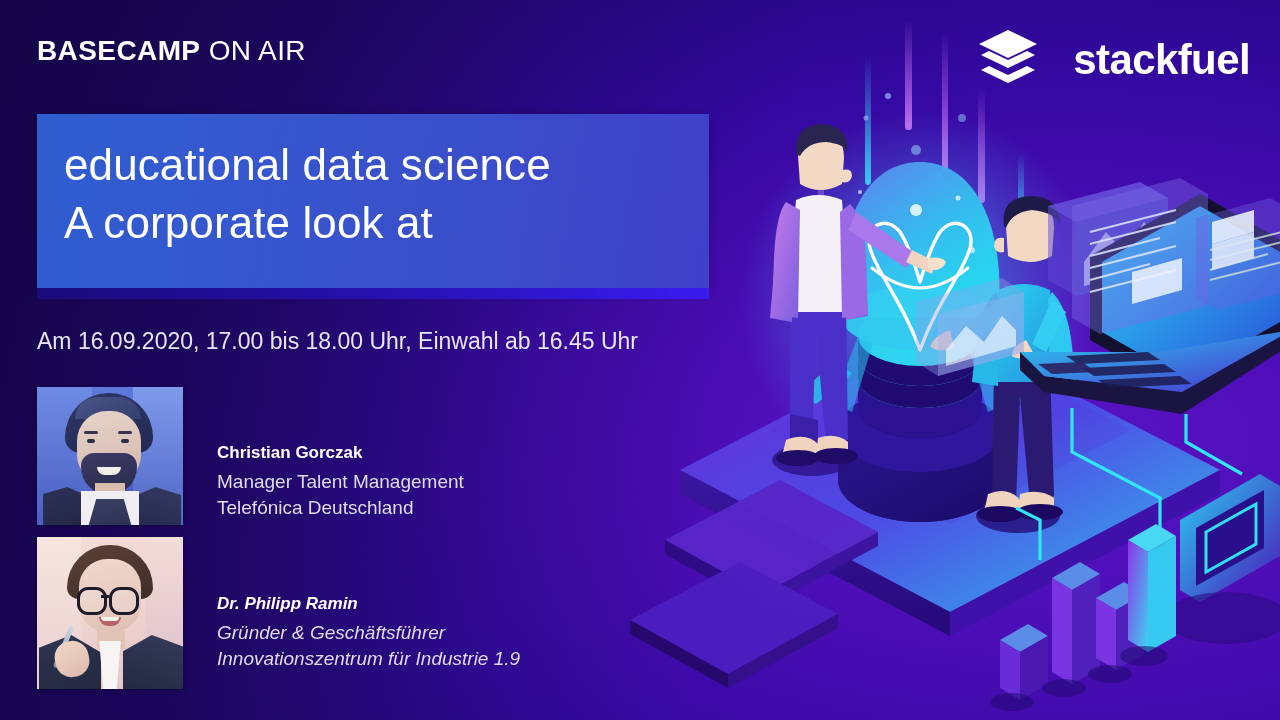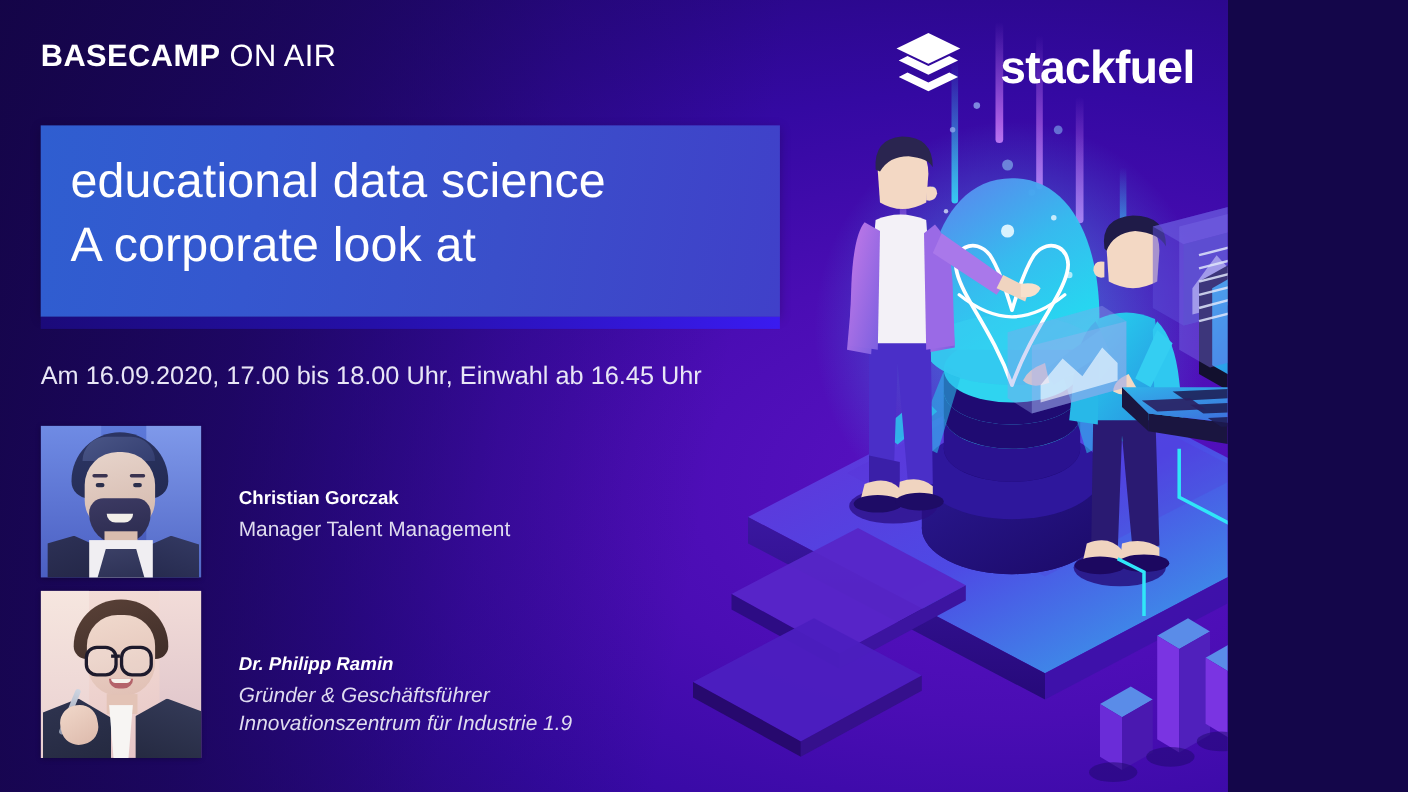--- a/index.html
+++ b/index.html
@@ -1,20 +1,20 @@
 <!DOCTYPE html>
 <html><head>
 <meta charset="utf-8">
 <style>
   html,body{margin:0;padding:0;background:#14064a;}
   body{font-family:"Liberation Sans",sans-serif;}
 
   #poster{
     position:relative;
-    width:1116px;height:720px;
+    width:1280px;height:720px;
     overflow:hidden;
     background:
       radial-gradient(120% 110% at 82% 62%, #5a12c4 0%, #4a0db4 26%, #3409a2 46%, #25077e 68%, #1b0560 86%, #160450 100%),
       linear-gradient(115deg,#1d0768 0%,#260a86 40%,#3a0cae 70%,#4d11c6 100%);
   }
   
   #poster:before{
     content:"";position:absolute;inset:0;
     background:linear-gradient(100deg, rgba(20,5,70,.92) 0%, rgba(24,6,82,.74) 22%, rgba(30,8,98,.30) 42%, rgba(0,0,0,0) 58%);
     pointer-events:none;z-index:2;
@@ -434,20 +434,21 @@
         <div class="neck"></div>
         <div class="jkt-l"></div>
           <div class="jkt-r"></div>
         <div class="shirt"></div>
         <div class="vest"></div>
       </div>
     </div>
     <div class="sp-txt">
       <div class="sp-name">Christian Gorczak</div>
       <div class="sp-role">Manager Talent Management</div>
+      <div class="sp-role">Telefónica Deutschland</div>
     </div>
   </div>
 
   <div class="speaker sp2">
     <div class="photo">
       <div class="ph-inner p2">
         <div class="bg-l"></div>
           <div class="bg-r"></div>
         <div class="hair"></div>
         <div class="face"></div>

